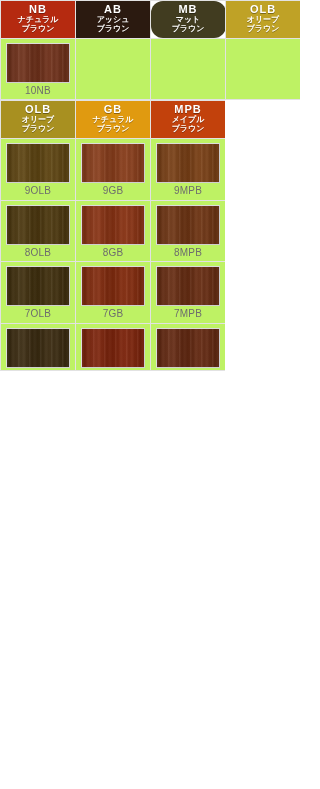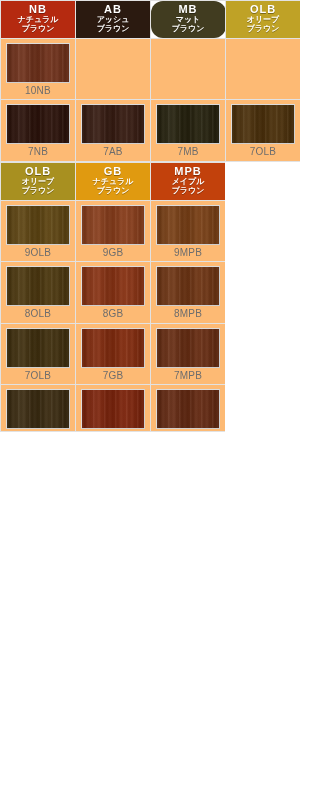--- a/index.html
+++ b/index.html
@@ -15,21 +15,21 @@
     table-layout:fixed;
     width:300px;
     margin:0;padding:16px;
   }
   table.t-top{width:300px;}
   table.t-bottom{width:225px;}
 
   .swatch-table td{
     padding:0;margin:0;
     border:1px solid #e2e2e2;
-    background:#fdba74;
+    background:#bef264;
     vertical-align:top;
   }
   .swatch-table col.c4{width:75px;}
   .swatch-table col.c3{width:75px;}
 
   
   th.hdr{
     padding:3px 0 4px 0;
     border:1px solid #e2e2e2;
     text-align:center;
@@ -153,46 +153,20 @@
             </div>
           </td>
           <td>
             <div class="cell-empty" style="height: 55px;">&nbsp;</div>
           </td>
           <td>
             <div class="cell-empty" style="height: 55px;">&nbsp;</div>
           </td>
           <td>
             <div class="cell-empty" style="height: 55px;">&nbsp;</div>
-          </td>
-        </tr>
-        <tr>
-          <td>
-            <div class="cell-inner">
-              <div class="swatch" style="background: rgb(42, 16, 8);"></div>
-              <span class="swatch-label">7NB</span>
-            </div>
-          </td>
-          <td>
-            <div class="cell-inner">
-              <div class="swatch" style="background: rgb(54, 26, 16);"></div>
-              <span class="swatch-label">7AB</span>
-            </div>
-          </td>
-          <td>
-            <div class="cell-inner">
-              <div class="swatch" style="background: rgb(36, 32, 12);"></div>
-              <span class="swatch-label">7MB</span>
-            </div>
-          </td>
-          <td>
-            <div class="cell-inner">
-              <div class="swatch" style="background: rgb(75, 47, 9);"></div>
-              <span class="swatch-label">7OLB</span>
-            </div>
           </td>
         </tr>
       </tbody>
   </table>
 
   <div class="t-bottom-wrap">
     <table class="swatch-table t-bottom">
       <colgroup>
         <col class="c3">
           <col class="c3">

